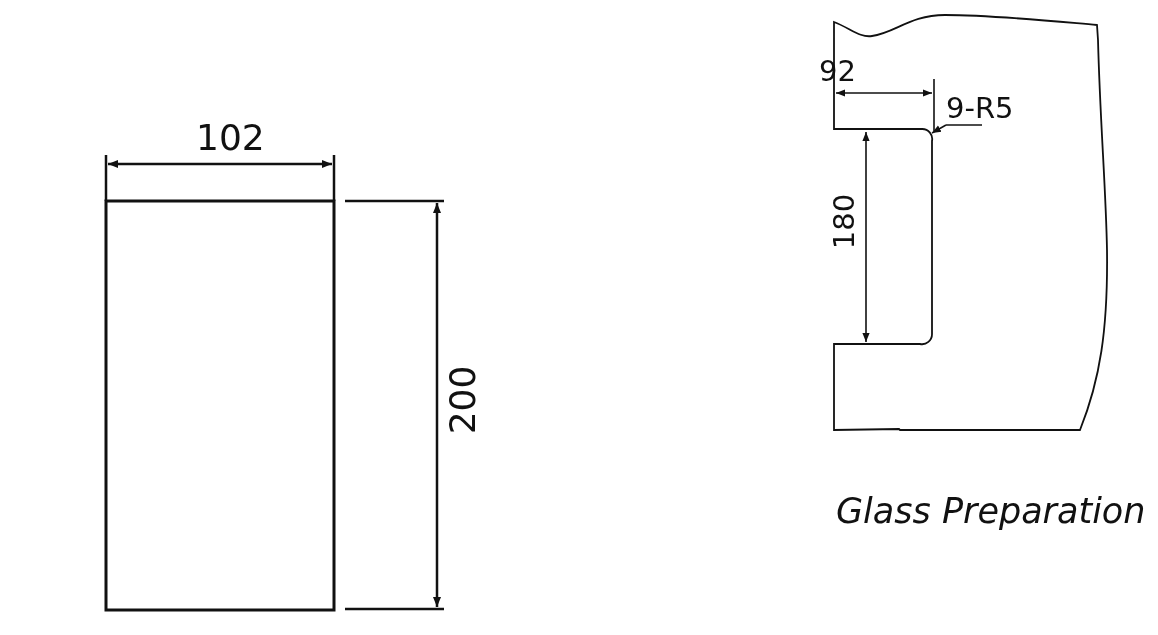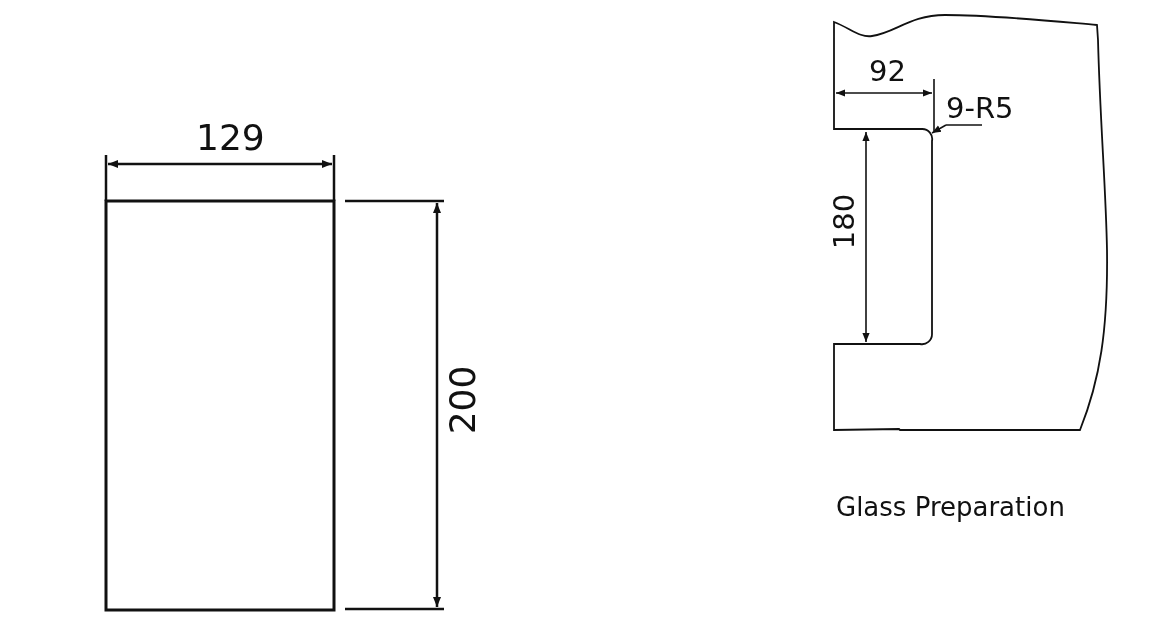--- a/index.html
+++ b/index.html
@@ -7,21 +7,21 @@
     #canvas { position: absolute; left: 0; top: 0; width: 1158px; height: 635px; }
     .lbl {
       position: absolute;
       font-family: "DejaVu Sans", sans-serif;
       color: #111111;
       white-space: nowrap;
       line-height: 1;
     }
     .big { font-size: 36px; }
     .med { font-size: 29px; }
-    .cap { font-size: 26px; }
+    .cap { font-size: 35px; font-style: italic; }
     .rot { transform-origin: center center; transform: rotate(-90deg); }
   </style>
 </head>
 <body>
 
 <svg id="canvas" viewBox="0 0 1158 635" xmlns="http://www.w3.org/2000/svg">
   <defs>
     <marker id="arrow" viewBox="0 0 10 10" refX="10" refY="5" markerWidth="10" markerHeight="10" orient="auto-start-reverse" markerUnits="userSpaceOnUse">
       <path d="M0,1 L10,5 L0,9 Z" fill="#111111"></path>
     </marker>
@@ -62,23 +62,23 @@
     <line x1="934" y1="79" x2="934" y2="131" stroke="#111111" stroke-width="1.6"></line>
     <line x1="836" y1="93" x2="932" y2="93" stroke="#111111" stroke-width="1.6" marker-start="url(#arrowSm)" marker-end="url(#arrowSm)"></line>
 
     <line x1="946" y1="125" x2="982" y2="125" stroke="#111111" stroke-width="1.6"></line>
     <line x1="946" y1="125" x2="932" y2="133" stroke="#111111" stroke-width="1.6" marker-end="url(#arrowSm)"></line>
 
     <line x1="866" y1="132" x2="866" y2="342" stroke="#111111" stroke-width="1.6" marker-start="url(#arrowSm)" marker-end="url(#arrowSm)"></line>
   </g>
 </svg>
 
-<div class="lbl big" style="left:196px; top:120px;">129</div>
+<div class="lbl big" style="left:196px; top:120px;">102</div>
 
 <div class="lbl big rot" style="left:428px; top:382px; width:70px; height:36px; text-align:center;">200</div>
 
-<div class="lbl med" style="left:869px; top:57px;">92</div>
+<div class="lbl med" style="left:819px; top:57px;">92</div>
 
 <div class="lbl med" style="left:946px; top:94px;">9-R5</div>
 
 <div class="lbl med rot" style="left:814px; top:207px; width:60px; height:29px; text-align:center;">180</div>
 
 <div class="lbl cap" style="left:836px; top:494px;">Glass Preparation</div>
 
 </body></html>

